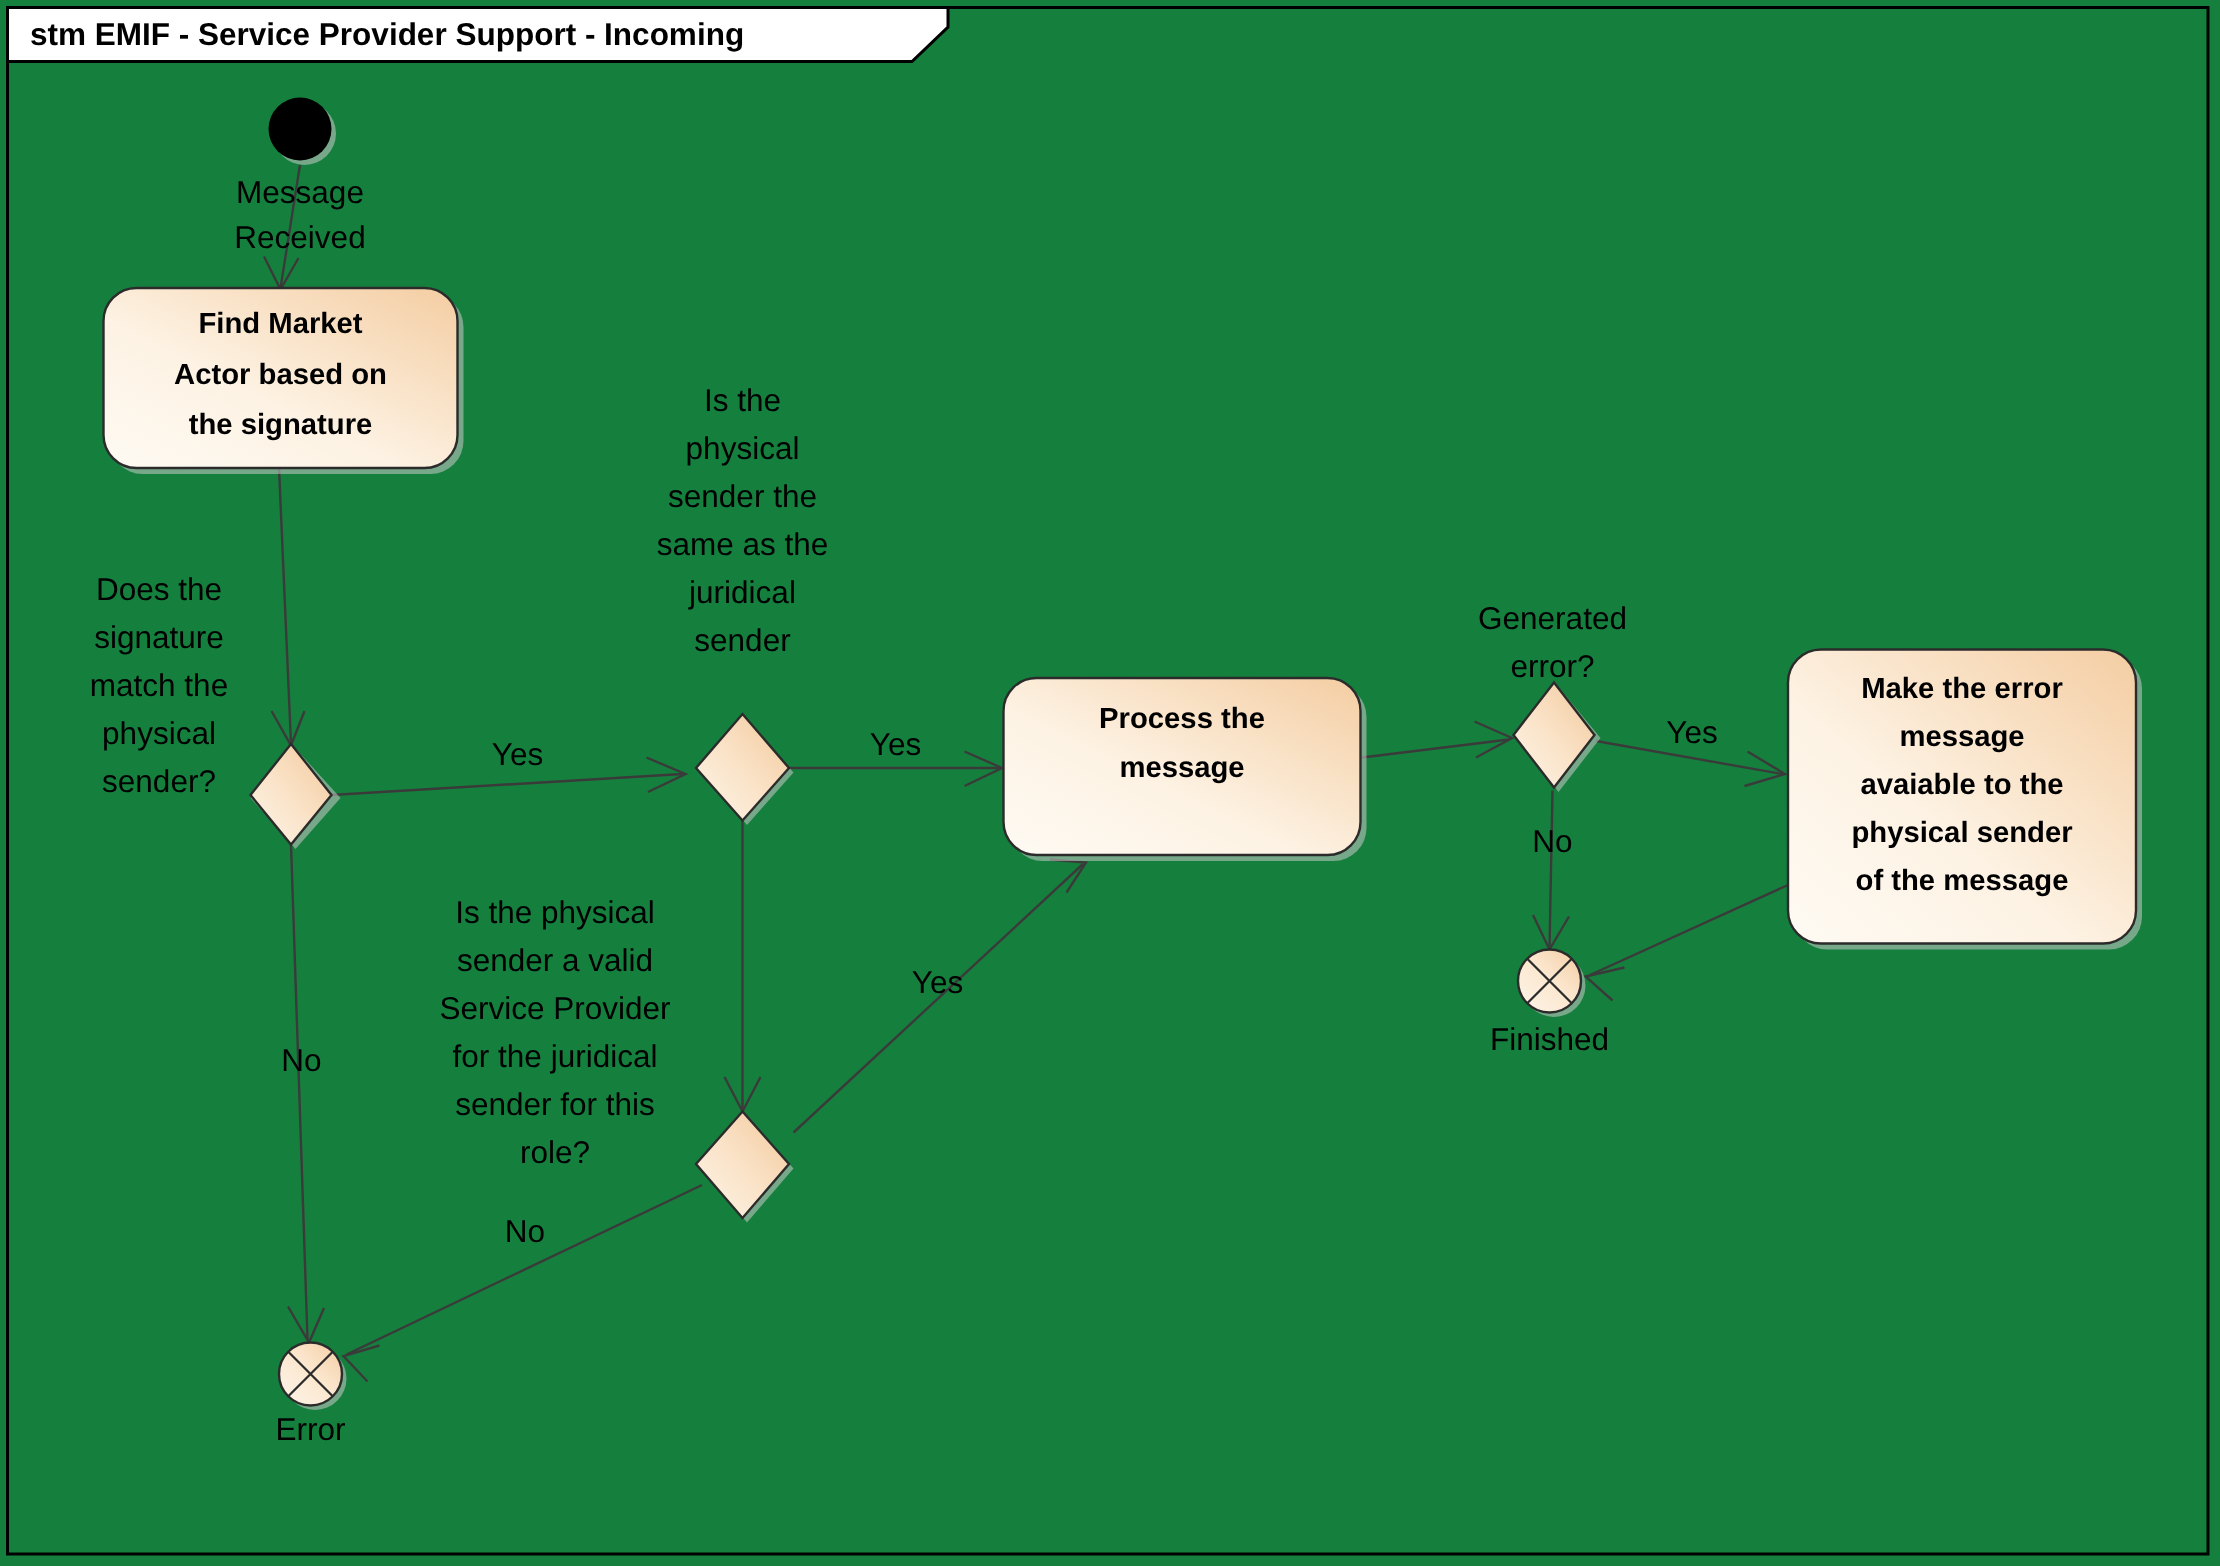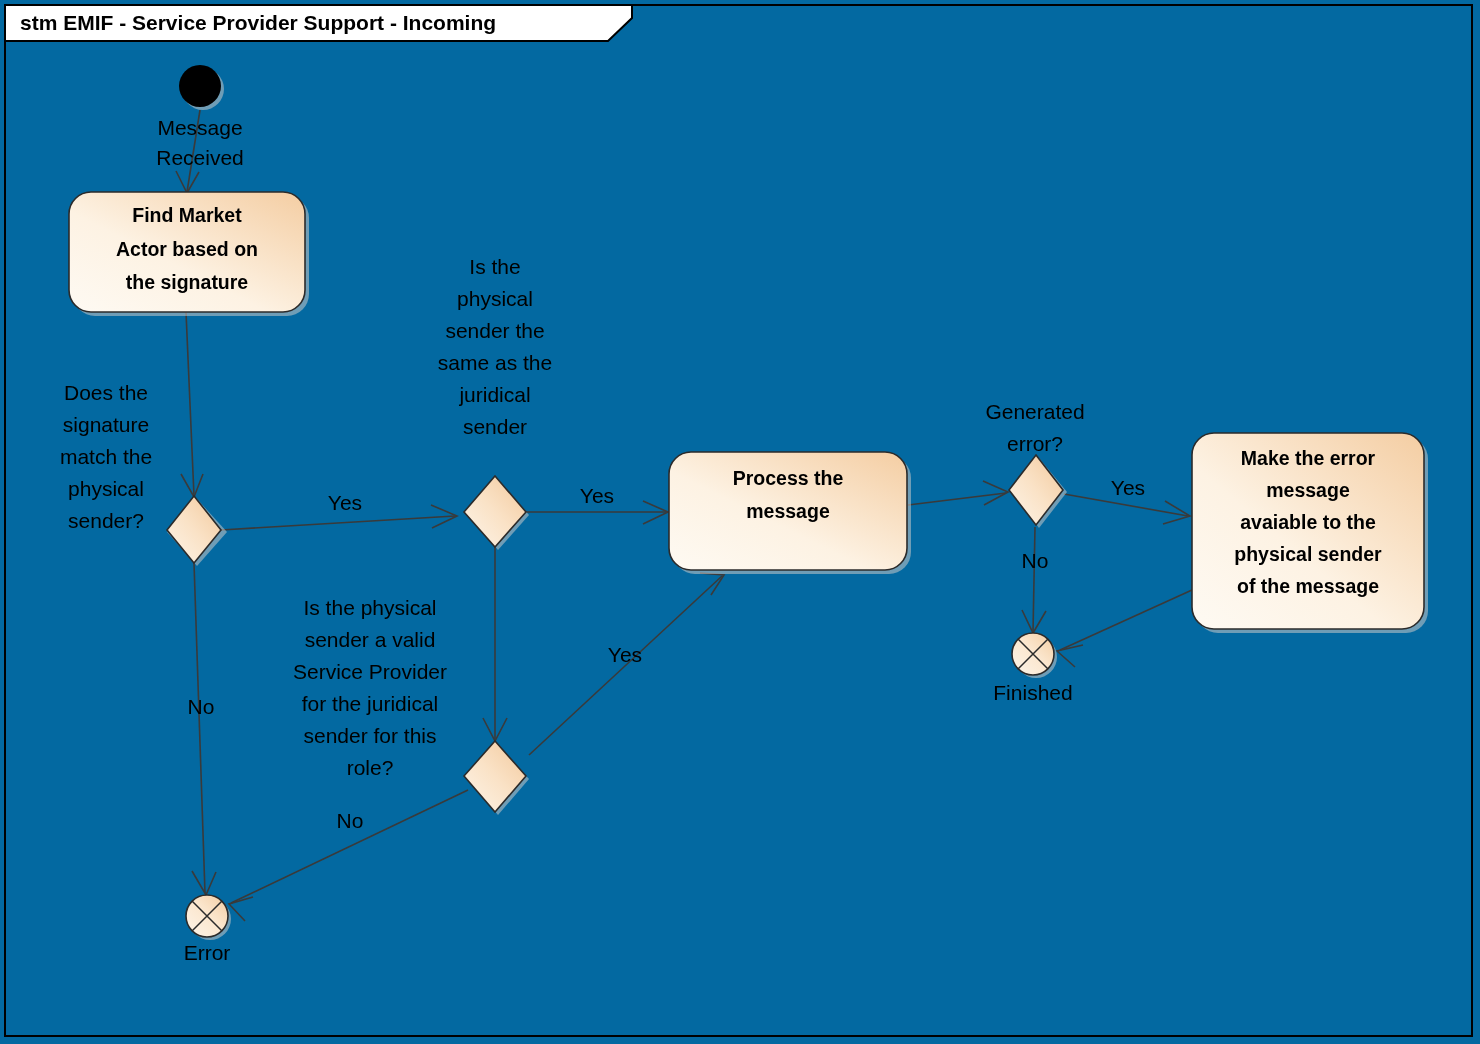--- a/index.html
+++ b/index.html
@@ -8,21 +8,21 @@
     padding: 0;
     background: #ffffff;
   }
   body {
     font-family: "Liberation Sans", sans-serif;
   }
   #canvas {
     position: relative;
     width: 1480px;
     height: 1044px;
-    background: #0369a1;
+    background: #15803d;
     overflow: hidden;
   }
   svg.diagram {
     position: absolute;
     left: 0;
     top: 0;
     width: 1480px;
     height: 1044px;
   }
   

